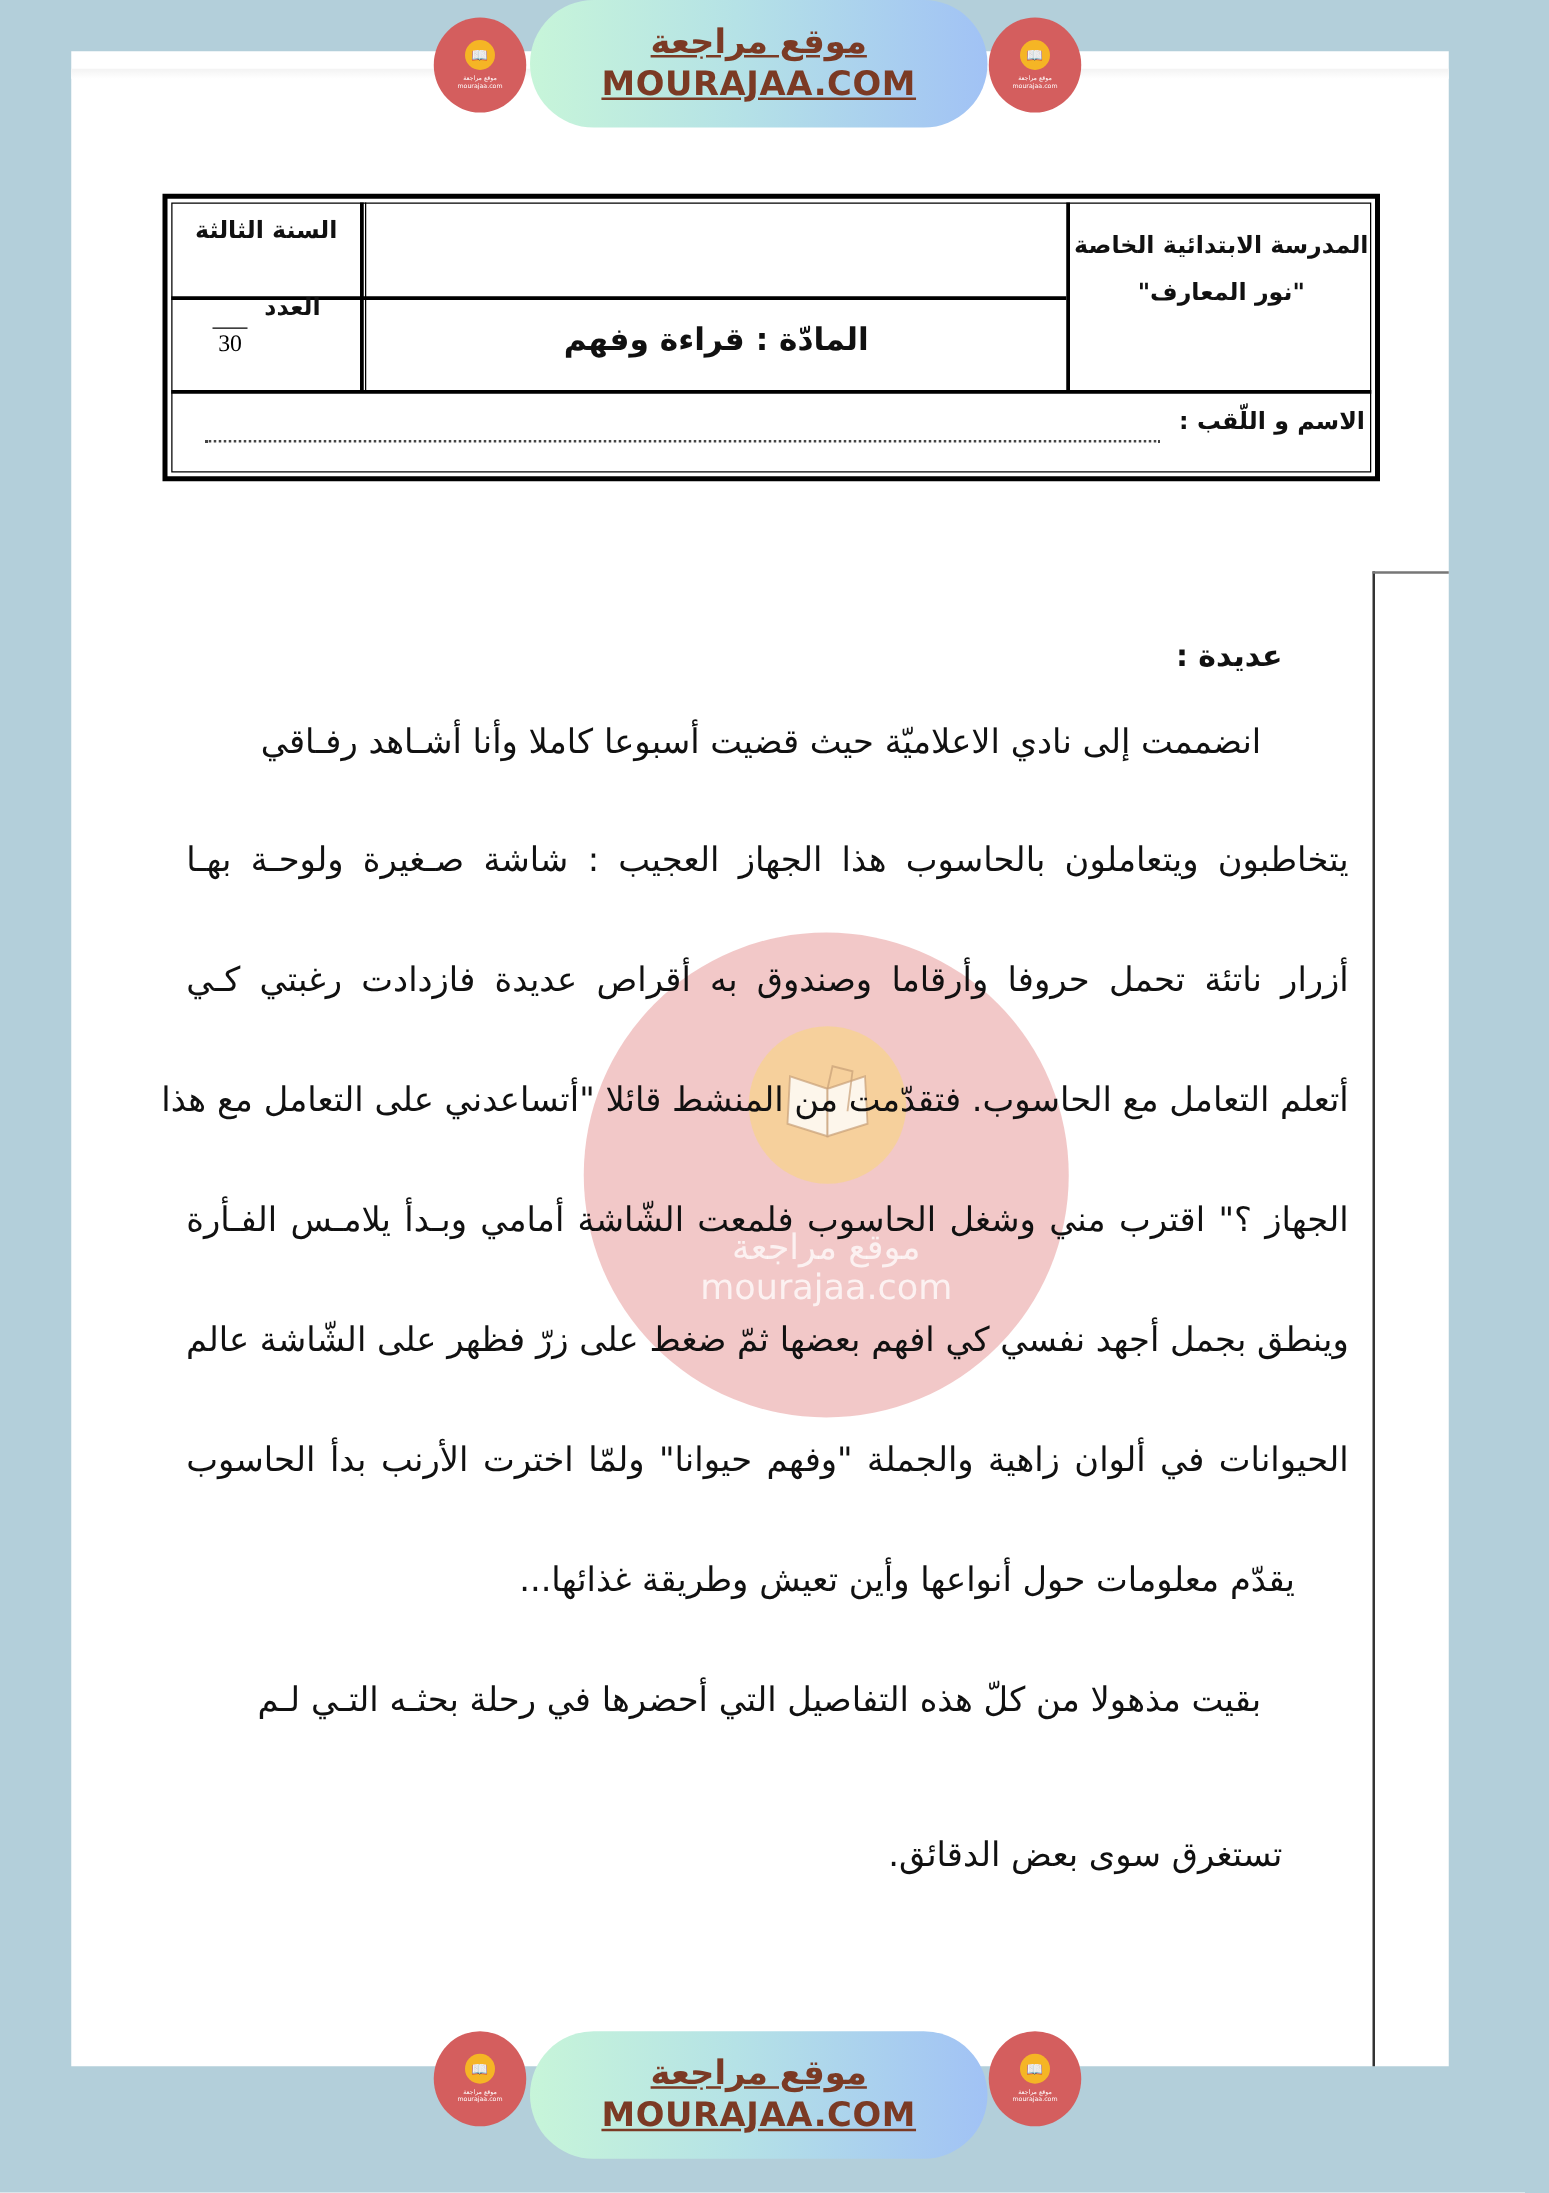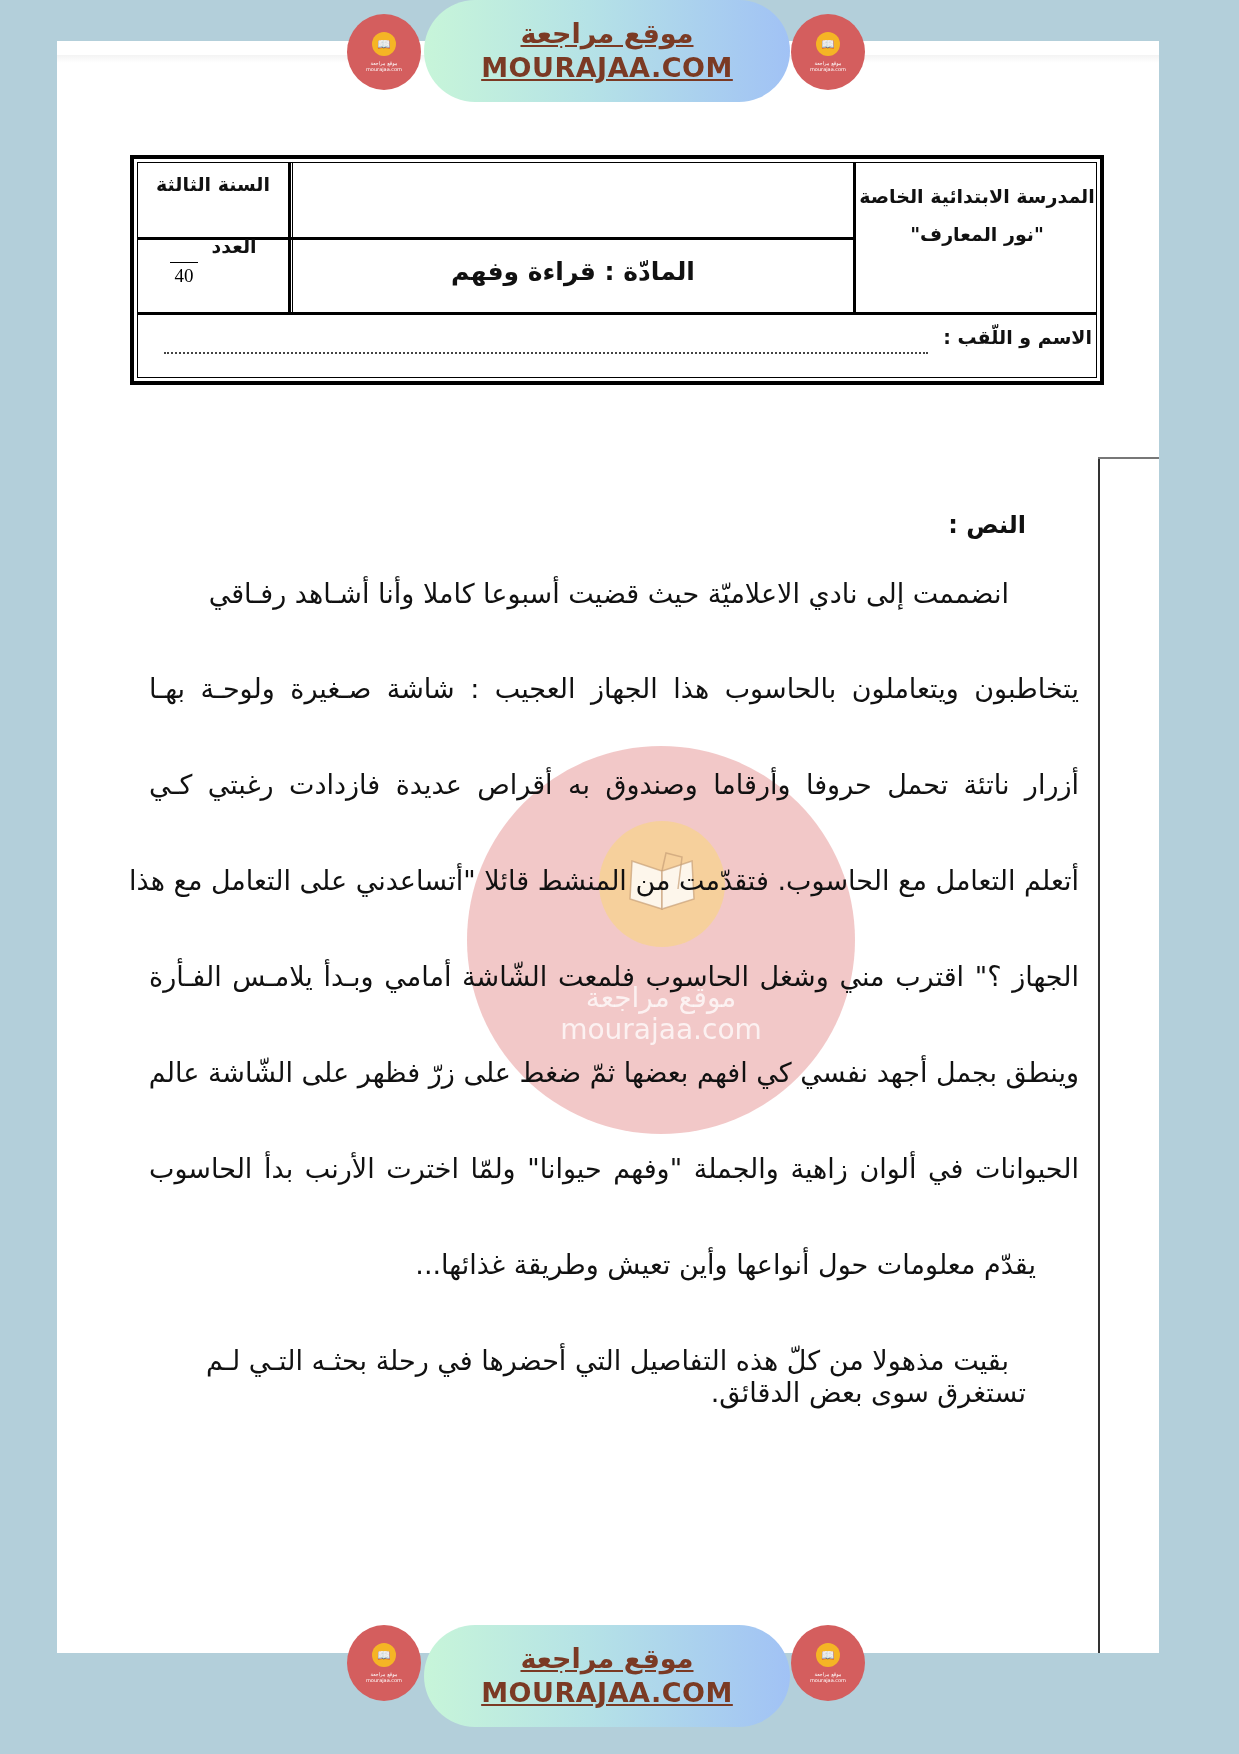--- a/index.html
+++ b/index.html
@@ -118,31 +118,31 @@
       <div>المدرسة الابتدائية الخاصة</div>
       <div>"نور المعارف"</div>
     </div>
 
     <div class="cell-text title-main" style="left:160px; top:98px; width:558px;">المادّة : قراءة وفهم</div>
 
     <div class="cell-text grade" style="left:4px; top:14px; width:150px;">السنة الثالثة</div>
     <div class="cell-text score-label" style="left:70px; top:76px; width:60px;">العدد</div>
     <div class="score-frac" style="left:36px; top:103px;">
       <span class="bar"></span>
-      <span>40</span>
+      <span>30</span>
     </div>
 
     <div class="name-row" style="right:8px; top:167px;">الاسم و اللّقب :</div>
     <div class="name-dots" style="left:30px; top:193px; width:764px;"></div>
   </div>
 
   <div class="text-frame-v"></div>
   <div class="text-frame-h"></div>
 
-  <div class="text-label" style="top:470px; right:133px;">النص :</div>
+  <div class="text-label" style="top:470px; right:133px;">عديدة :</div>
 
   <div class="wm">
     <div class="wm-inner">
       <svg width="80" height="70" viewBox="0 0 80 70">
         <path d="M40 60 L8 50 L10 12 L40 22 Z" fill="rgba(255,255,255,0.8)" stroke="rgba(200,160,120,0.7)" stroke-width="1.5"></path>
         <path d="M40 60 L72 50 L70 12 L40 22 Z" fill="rgba(255,255,255,0.8)" stroke="rgba(200,160,120,0.7)" stroke-width="1.5"></path>
         <path d="M40 22 L44 4 L60 8 L56 40" fill="none" stroke="rgba(200,160,120,0.7)" stroke-width="1.5"></path>
       </svg>
     </div>
     <div class="wm-text" style="top:236px;">موقع مراجعة</div>
@@ -151,21 +151,21 @@
 
   <div class="para last" style="top:537px; right:150px; left:auto; width:auto;">انضممت إلى نادي الاعلاميّة حيث قضيت أسبوعا كاملا وأنا أشـاهد رفـاقي</div>
   <div class="para" style="top:632px;">يتخاطبون ويتعاملون بالحاسوب هذا الجهاز العجيب : شاشة صـغيرة ولوحـة بهـا</div>
   <div class="para" style="top:728px;">أزرار ناتئة تحمل حروفا وأرقاما وصندوق به أقراص عديدة فازدادت رغبتي كـي</div>
   <div class="para" style="top:824px;">أتعلم التعامل مع الحاسوب. فتقدّمت من المنشط قائلا "أتساعدني على التعامل مع هذا</div>
   <div class="para" style="top:920px;">الجهاز ؟" اقترب مني وشغل الحاسوب فلمعت الشّاشة أمامي وبـدأ يلامـس الفـأرة</div>
   <div class="para" style="top:1016px;">وينطق بجمل أجهد نفسي كي افهم بعضها ثمّ ضغط على زرّ فظهر على الشّاشة عالم</div>
   <div class="para" style="top:1112px;">الحيوانات في ألوان زاهية والجملة "وفهم حيوانا" ولمّا اخترت الأرنب بدأ الحاسوب</div>
   <div class="para last" style="top:1208px; right:123px; left:auto; width:auto;">يقدّم معلومات حول أنواعها وأين تعيش وطريقة غذائها...</div>
   <div class="para last" style="top:1304px; right:150px; left:auto; width:auto;">بقيت مذهولا من كلّ هذه التفاصيل التي أحضرها في رحلة بحثـه التـي لـم</div>
-  <div class="para last" style="top:1336px; right:133px; left:auto; width:auto;">تستغرق سوى بعض الدقائق.</div>
+  <div class="para last" style="top:1428px; right:133px; left:auto; width:auto;">تستغرق سوى بعض الدقائق.</div>
 </div>
 
 <div class="logo" style="left:347px; top:14px;">
   <div class="dot">📖</div>
   <div class="lt"><span>موقع مراجعة</span><br><span>mourajaa.com</span></div>
 </div>
 <div class="banner" style="top:0px;">
   <div class="ar">موقع مراجعة</div>
   <div class="en">MOURAJAA.COM</div>
 </div>

